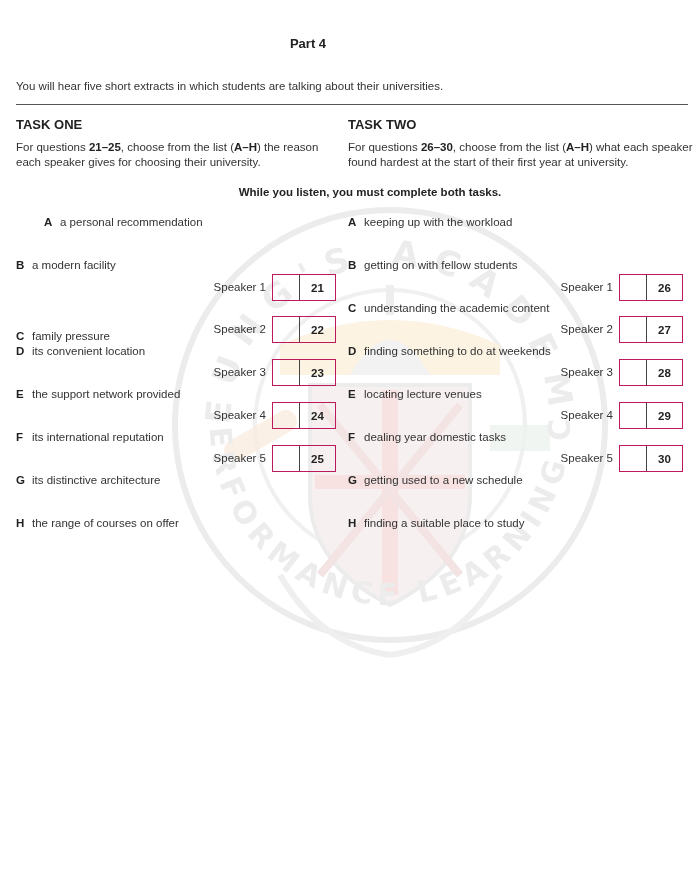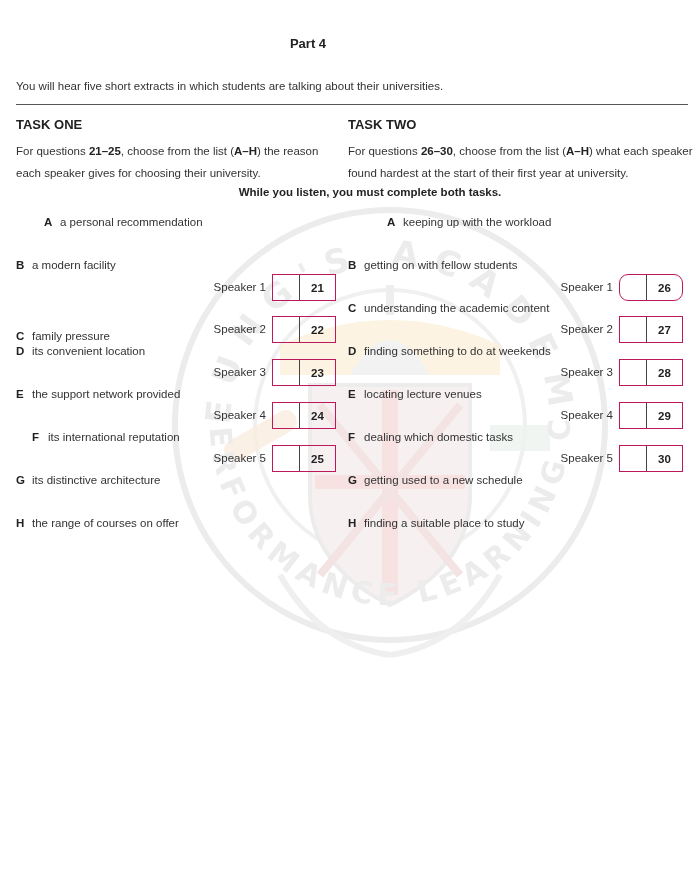--- a/index.html
+++ b/index.html
@@ -6,21 +6,21 @@
   body {
     width: 700px; height: 881px; background: #ffffff; position: relative; overflow: hidden;
     font-family: "Liberation Sans", sans-serif; color: #2b2b2b;
   }
   .abs { position: absolute; }
   .watermark { position: absolute; left: 170px; top: 175px; width: 440px; height: 530px; pointer-events: none; }
   .part-title { left: 0; width: 616px; top: 36px; text-align: center; font-size: 13px; font-weight: bold; color: #222; }
   .intro { left: 16px; top: 80px; font-size: 11.5px; color: #333; }
   .rule { left: 16px; top: 104px; width: 672px; height: 1px; background: #555; }
   .task-head { top: 117px; font-size: 13px; font-weight: bold; color: #222; }
-  .task-desc { top: 140px; font-size: 11.5px; line-height: 22px; color: #333; width: 335px; }
+  .task-desc { top: 140px; font-size: 11.5px; line-height: 15px; color: #333; width: 335px; }
   .task-desc b { color: #222; }
   .while { left: 0; width: 740px; top: 186px; text-align: center; font-size: 11.5px; font-weight: bold; color: #222; }
   .opt { font-size: 11.5px; color: #333; white-space: nowrap; }
   .opt .letter { display: inline-block; width: 16px; font-weight: bold; color: #222; }
   .spk { font-size: 11.5px; color: #333; width: 60px; text-align: right; }
   .box { width: 64px; height: 27px; border: 1px solid #be185d; box-sizing: border-box; display: flex; }
   .box .ans { width: 27px; height: 100%; border-right: 1px solid #444; box-sizing: border-box; background: transparent; }
   .box .num { flex: 1; display: flex; align-items: center; justify-content: center; font-size: 11.5px; font-weight: bold; color: #222; }
 </style>
 </head>
@@ -68,21 +68,21 @@
 <div class="abs task-head" style="left:348px;text-align:center;">TASK TWO</div>
 <div class="abs task-desc" style="left:348px; width:345px;"><span>For questions </span><b>26–30</b><span>, choose from the list (</span><b>A–H</b><span>) what each speaker found hardest at the start of their first year at university.</span></div>
 
 <div class="abs while">While you listen, you must complete both tasks.</div>
 
 <div class="abs opt" style="left:16px; top:216px;margin-left:28px;"><span class="letter">A</span><span>a personal recommendation</span></div>
 <div class="abs opt" style="left:16px; top:259px;"><span class="letter">B</span><span>a modern facility</span></div>
 <div class="abs opt" style="left:16px; top:302px;margin-top:28px;"><span class="letter">C</span><span>family pressure</span></div>
 <div class="abs opt" style="left:16px; top:345px;"><span class="letter">D</span><span>its convenient location</span></div>
 <div class="abs opt" style="left:16px; top:388px;"><span class="letter">E</span><span>the support network provided</span></div>
-<div class="abs opt" style="left:32px; top:431px;"><span class="letter">F</span><span>its international reputation</span></div>
+<div class="abs opt" style="left:16px; top:431px;"><span class="letter">F</span><span>its international reputation</span></div>
 <div class="abs opt" style="left:16px; top:474px;"><span class="letter">G</span><span>its distinctive architecture</span></div>
 <div class="abs opt" style="left:16px; top:517px;"><span class="letter">H</span><span>the range of courses on offer</span></div>
 
 <div class="abs spk" style="left:206px; top:281px;">Speaker 1</div>
 <div class="abs box" style="left:272px; top:274px;">
     <div class="ans"></div>
     <div class="num">21</div>
   </div>
 
 <div class="abs spk" style="left:206px; top:323px;">Speaker 2</div>
@@ -102,31 +102,31 @@
     <div class="ans"></div>
     <div class="num">24</div>
   </div>
 
 <div class="abs spk" style="left:206px; top:452px;">Speaker 5</div>
 <div class="abs box" style="left:272px; top:445px;">
     <div class="ans"></div>
     <div class="num">25</div>
   </div>
 
-<div class="abs opt" style="left:348px; top:216px;margin-left:39px;"><span class="letter">A</span><span>keeping up with the workload</span></div>
+<div class="abs opt" style="left:348px; top:216px;"><span class="letter">A</span><span>keeping up with the workload</span></div>
 <div class="abs opt" style="left:348px; top:259px;"><span class="letter">B</span><span>getting on with fellow students</span></div>
 <div class="abs opt" style="left:348px; top:302px;"><span class="letter">C</span><span>understanding the academic content</span></div>
 <div class="abs opt" style="left:348px; top:345px;"><span class="letter">D</span><span>finding something to do at weekends</span></div>
 <div class="abs opt" style="left:348px; top:388px;"><span class="letter">E</span><span>locating lecture venues</span></div>
-<div class="abs opt" style="left:348px; top:431px;"><span class="letter">F</span><span>dealing which domestic tasks</span></div>
+<div class="abs opt" style="left:348px; top:431px;"><span class="letter">F</span><span>dealing year domestic tasks</span></div>
 <div class="abs opt" style="left:348px; top:474px;"><span class="letter">G</span><span>getting used to a new schedule</span></div>
 <div class="abs opt" style="left:348px; top:517px;"><span class="letter">H</span><span>finding a suitable place to study</span></div>
 
 <div class="abs spk" style="left:553px; top:281px;">Speaker 1</div>
-<div class="abs box" style="left:619px; top:274px;border-radius:9px;">
+<div class="abs box" style="left:619px; top:274px;">
     <div class="ans"></div>
     <div class="num">26</div>
   </div>
 
 <div class="abs spk" style="left:553px; top:323px;">Speaker 2</div>
 <div class="abs box" style="left:619px; top:316px;">
     <div class="ans"></div>
     <div class="num">27</div>
   </div>
 

